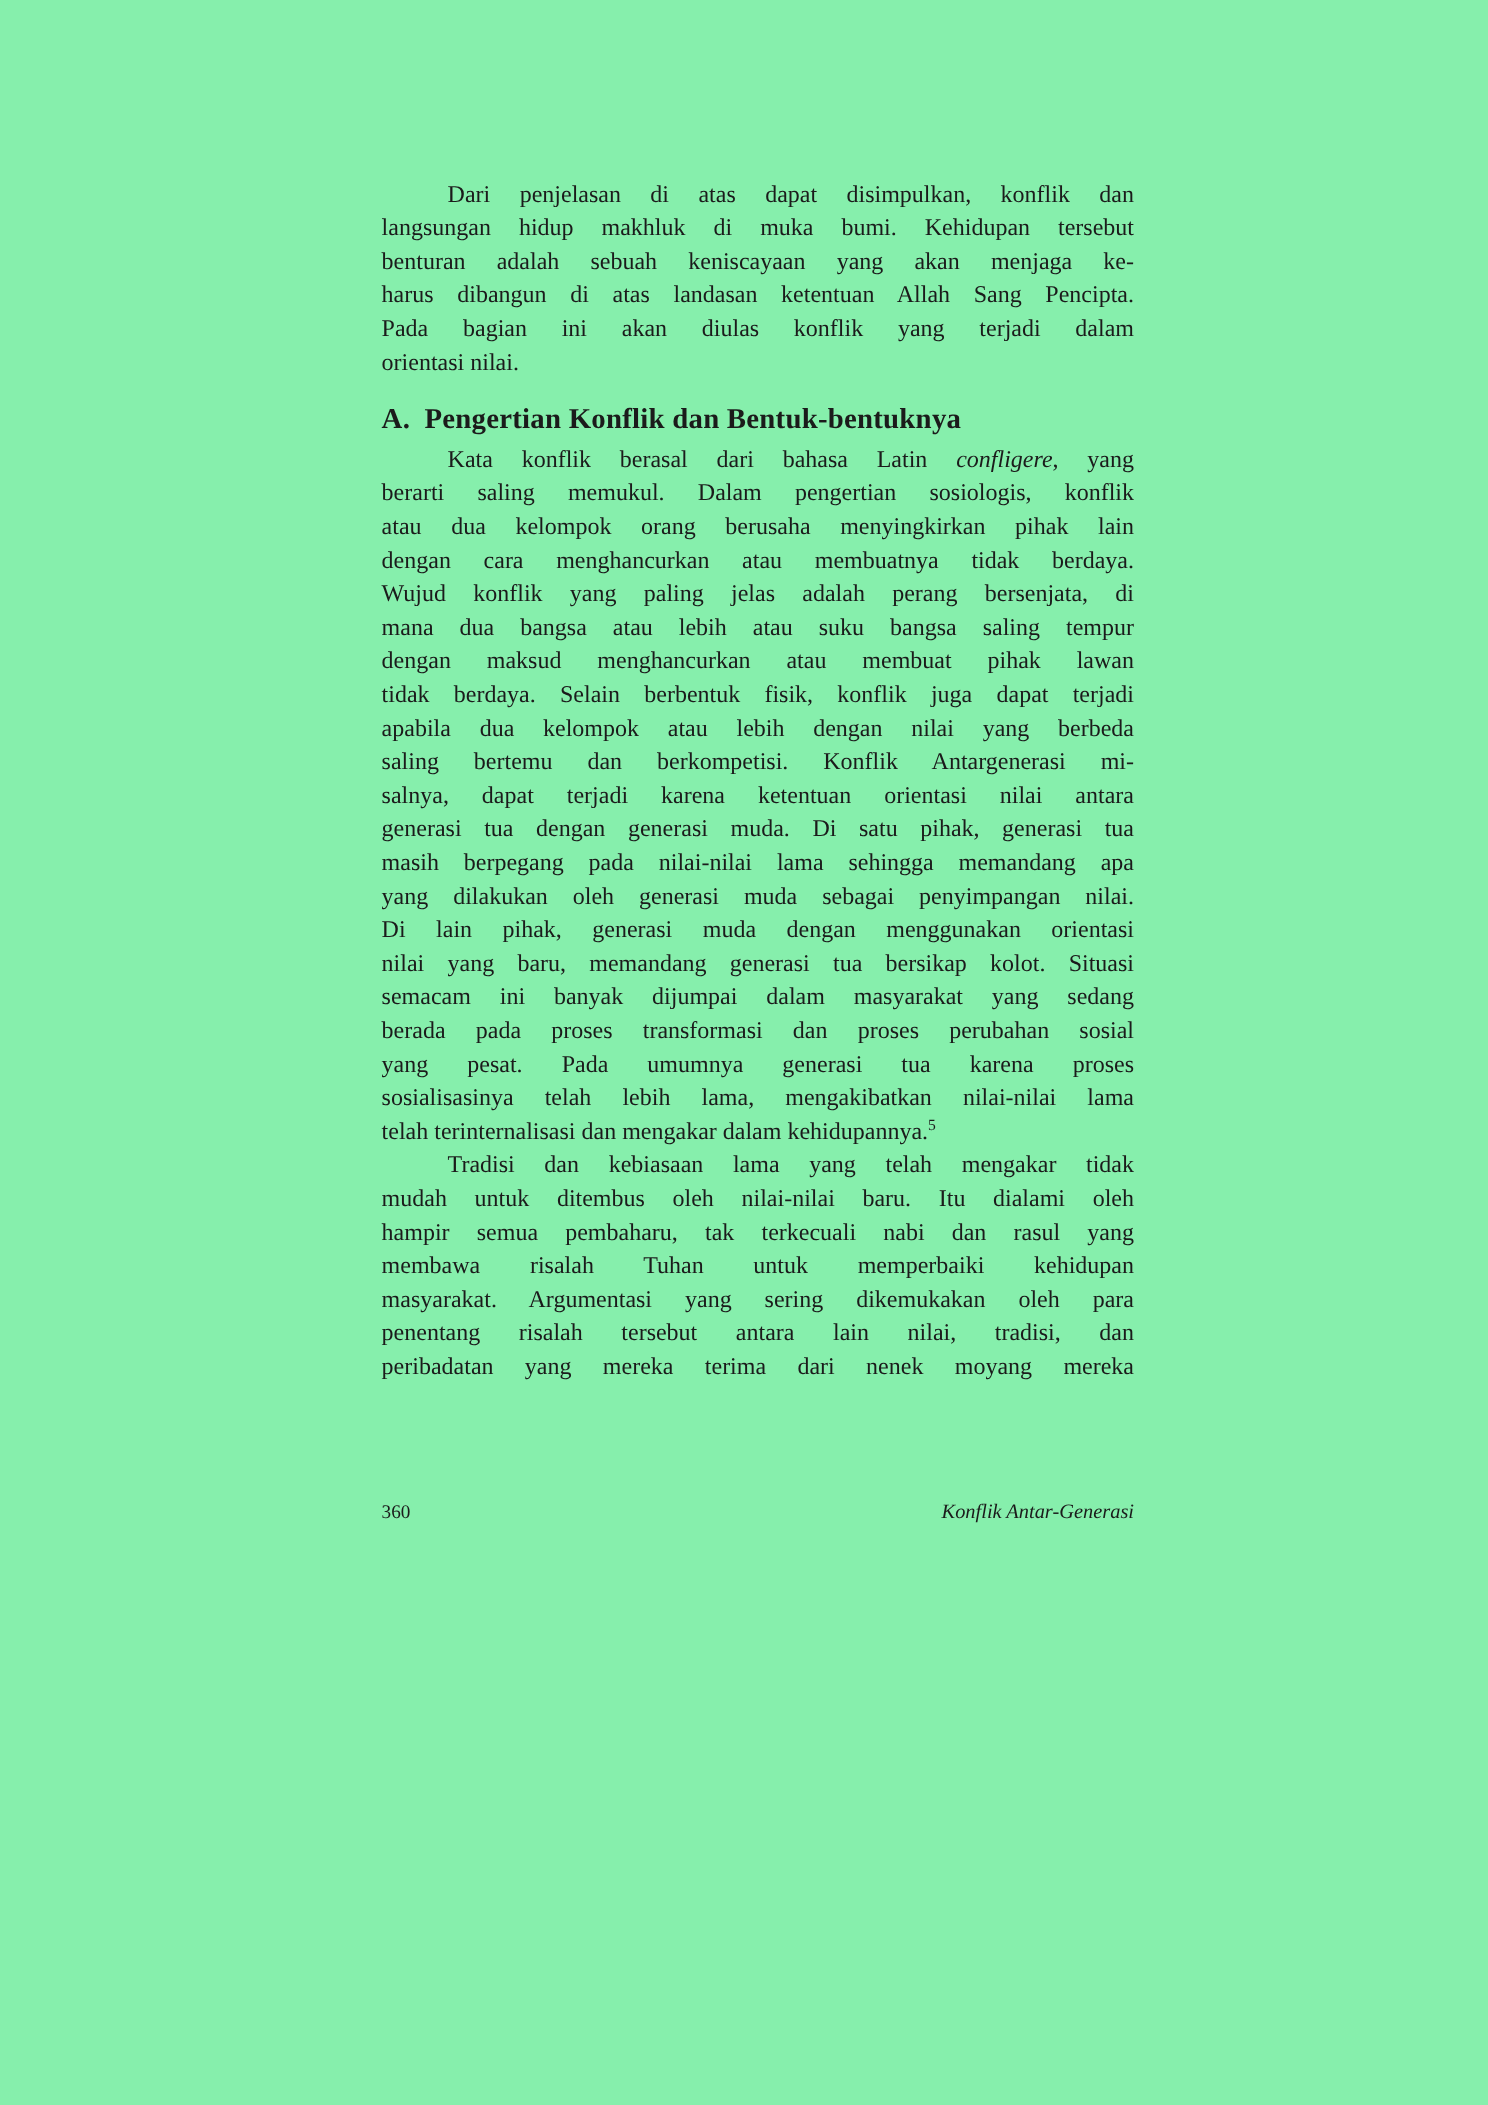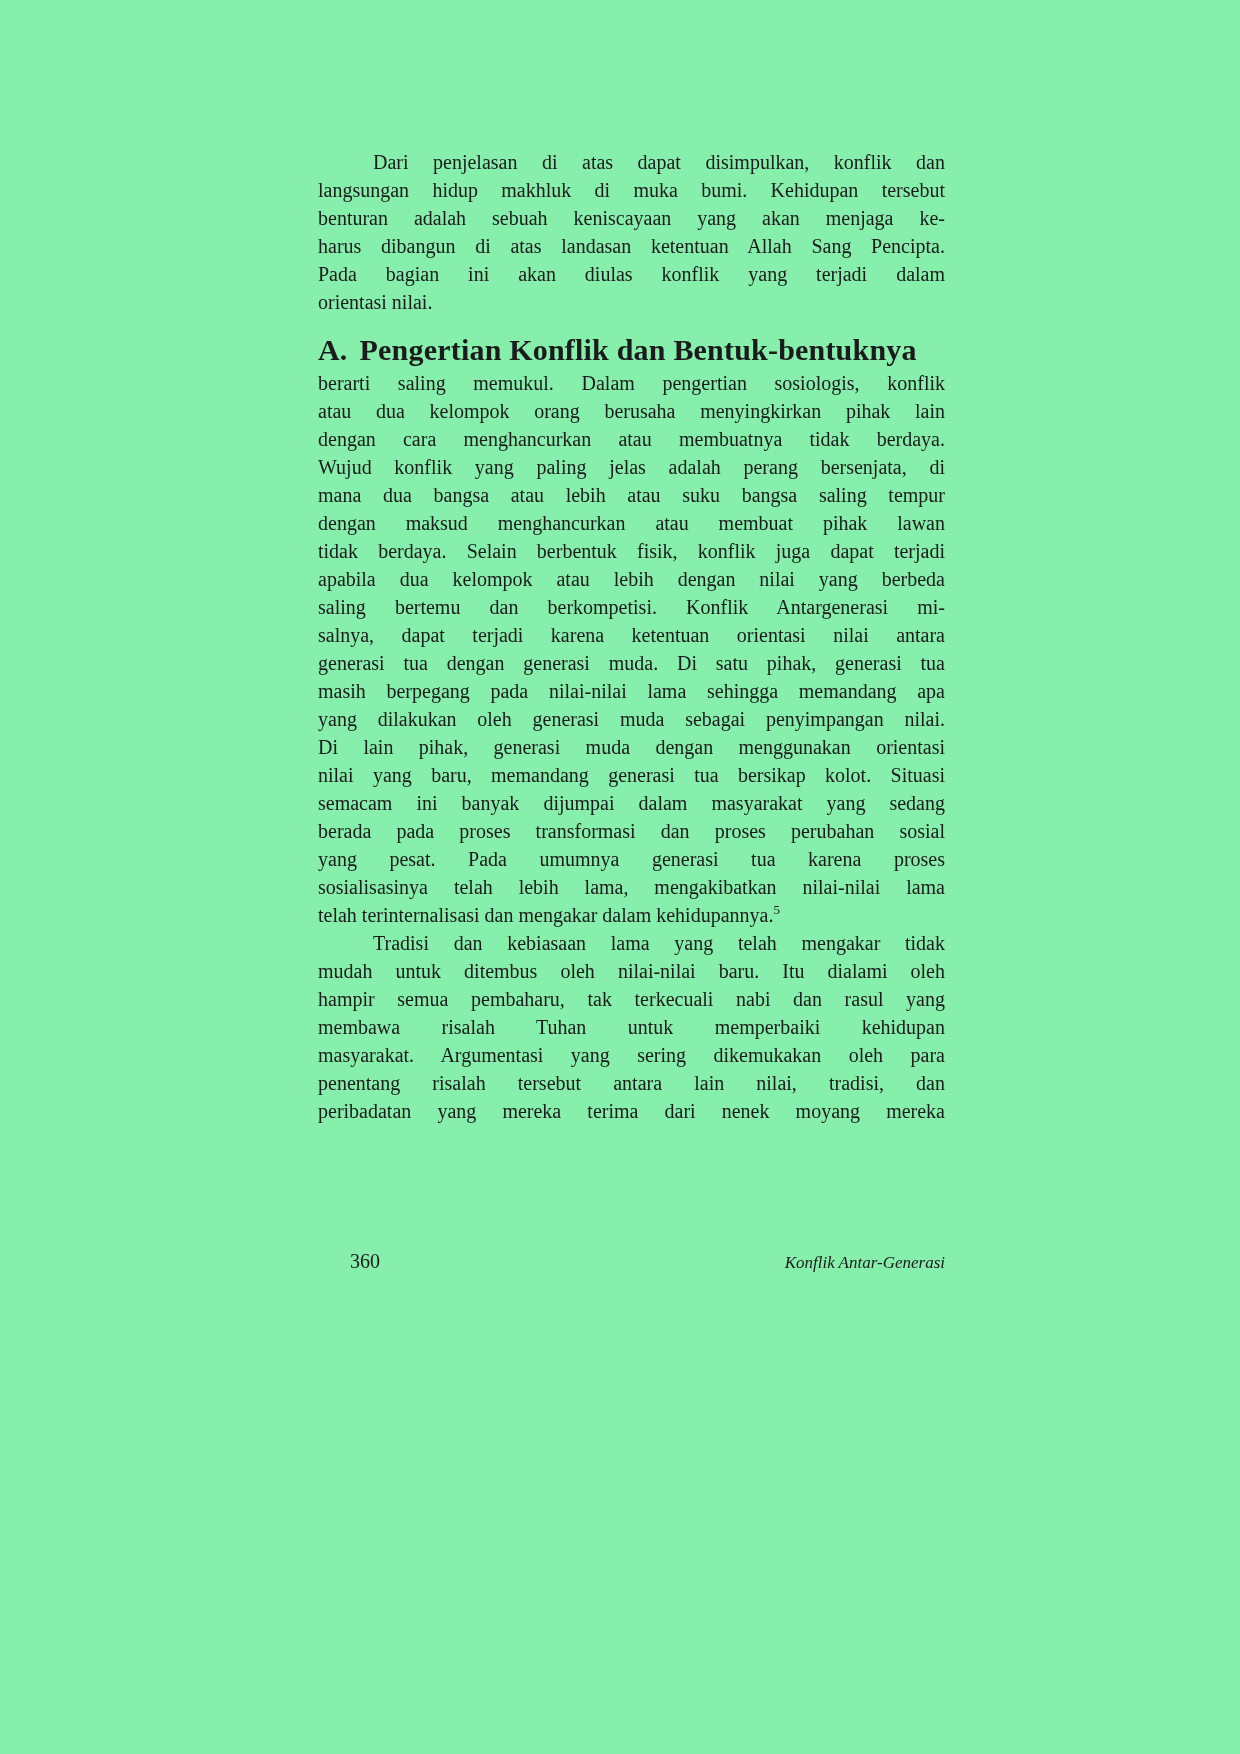--- a/index.html
+++ b/index.html
@@ -24,42 +24,42 @@
   .line {
     line-height: 28px;
     text-align: justify;
     text-align-last: justify;
     white-space: normal;
   }
   .line.last { text-align-last: left; }
   .line.indent { text-indent: 55px; }
   .heading {
     margin: 21px 0 6px 0;
-    font-size: 30px;
+    font-size: 24px;
     font-weight: bold;
     line-height: 26px;
     letter-spacing: 0.2px;
   }
   .h-label { margin-right: 12px; }
   em { font-style: italic; }
   sup {
     font-size: 13px;
     line-height: 0;
     vertical-align: super;
   }
   .footer {
     position: absolute;
     left: 318px;
     top: 1250px;
     width: 627px;
     display: flex;
     justify-content: space-between;
     align-items: baseline;
   }
-  .page-num { font-size: 20px; margin-left: 32px; }
+  .page-num { font-size: 16px; }
   .running-title { font-size: 17px; font-style: italic; }
 </style>
 </head>
 <body>
 
 <div class="page">
 
   <div class="text-block">
 
     <div class="para">
@@ -69,20 +69,21 @@
         <div class="line"><span>harus dibangun di atas landasan ketentuan Allah Sang Pencipta.</span></div>
         <div class="line"><span>Pada bagian ini akan diulas konflik yang terjadi dalam</span></div>
         <div class="line last"><span>orientasi nilai.</span></div>
       </div>
 
     <h2 class="heading">
       <span class="h-label">A.</span><span class="h-text">Pengertian Konflik dan Bentuk-bentuknya</span>
     </h2>
 
     <div class="para">
+        <div class="line indent"><span>Kata konflik berasal dari bahasa Latin </span><em>confligere</em><span>, yang</span></div>
         <div class="line"><span>berarti saling memukul. Dalam pengertian sosiologis, konflik</span></div>
         <div class="line"><span>atau dua kelompok orang berusaha menyingkirkan pihak lain</span></div>
         <div class="line"><span>dengan cara menghancurkan atau membuatnya tidak berdaya.</span></div>
         <div class="line"><span>Wujud konflik yang paling jelas adalah perang bersenjata, di</span></div>
         <div class="line"><span>mana dua bangsa atau lebih atau suku bangsa saling tempur</span></div>
         <div class="line"><span>dengan maksud menghancurkan atau membuat pihak lawan</span></div>
         <div class="line"><span>tidak berdaya. Selain berbentuk fisik, konflik juga dapat terjadi</span></div>
         <div class="line"><span>apabila dua kelompok atau lebih dengan nilai yang berbeda</span></div>
         <div class="line"><span>saling bertemu dan berkompetisi. Konflik Antargenerasi mi-</span></div>
         <div class="line"><span>salnya, dapat terjadi karena ketentuan orientasi nilai antara</span></div>

